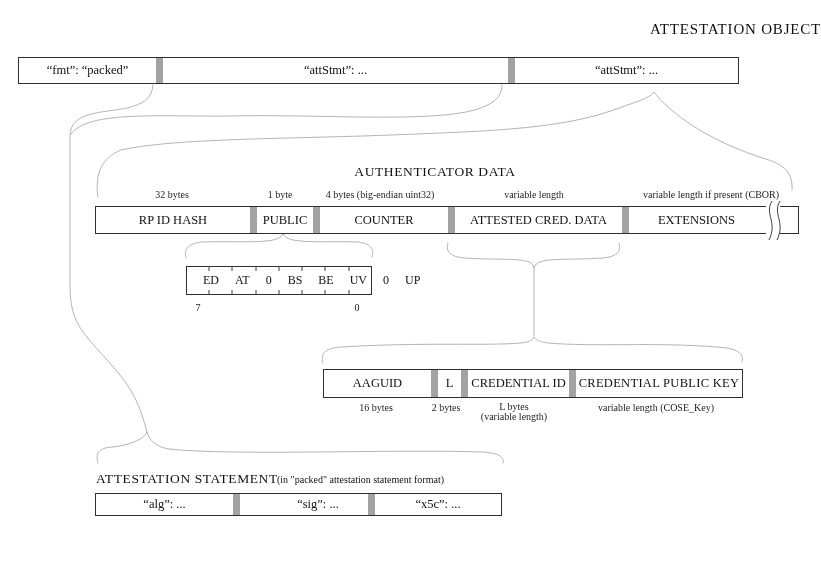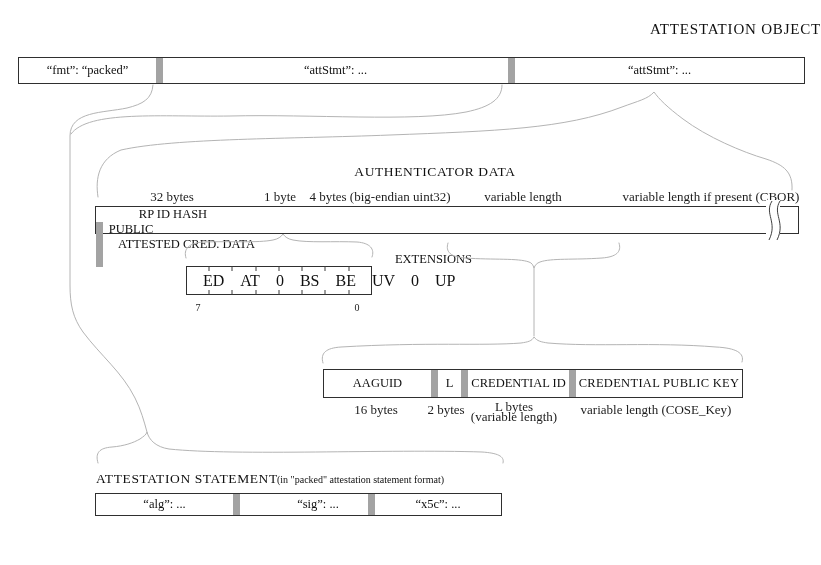--- a/index.html
+++ b/index.html
@@ -7,30 +7,30 @@
     position:relative;width:821px;height:565px;background:#ffffff;overflow:hidden;
     font-family:"Liberation Serif","DejaVu Serif",serif;color:#101010;
   }
   .abs{position:absolute;}
   .ctr{transform:translateX(-50%);white-space:nowrap;}
   #title{top:21px;left:0;right:0;text-align:right;font-size:15px;letter-spacing:0.8px;}
   .row{position:absolute;display:flex;border:1px solid #2f2f2f;box-sizing:border-box;background:#fff;}
   .row .cell{display:flex;align-items:center;justify-content:center;box-sizing:border-box;
     font-size:12.5px;white-space:nowrap;overflow:visible;}
   .row .cell + .cell{border-left:7px solid #a3a3a3;}
-  #toprow{left:18px;top:57px;width:787px;height:27px;}
+  #toprow{left:18px;top:57px;width:721px;height:27px;}
   #toprow .c1{width:137px;} #toprow .c2{width:352px;} #toprow .c3{flex:1;}
   #authheading{top:164px;left:435px;font-size:13.5px;letter-spacing:0.6px;}
-  .sizelabel{font-size:13px;color:#1c1c1c;}
-  #authrow{left:95px;top:206px;width:704px;height:28px;flex-direction:column;}
+  .sizelabel{font-size:10px;color:#1c1c1c;}
+  #authrow{left:95px;top:206px;width:704px;height:28px;}
   #authrow .c1{width:154px;} #authrow .c2{width:63px;} #authrow .c3{width:135px;}
   #authrow .c4{width:174px;} #authrow .c5{flex:1;padding-right:34px;}
   #bitbox{left:186px;top:266px;width:186px;height:29px;border:1px solid #2f2f2f;
     box-sizing:border-box;display:flex;}
-  #bitbox .bit{flex:1;display:flex;align-items:center;justify-content:center;font-size:16px;margin-left:16px;}
+  #bitbox .bit{flex:1;display:flex;align-items:center;justify-content:center;font-size:12px;margin-left:16px;}
   #acdrow{left:323px;top:369px;width:420px;height:29px;}
   #acdrow .c1{width:107px;} #acdrow .c2{width:30px;} #acdrow .c3{width:108px;}
   #acdrow .c4{flex:1;letter-spacing:0.3px;}
   #asheading{left:96px;top:471px;font-size:13.5px;letter-spacing:0.6px;white-space:nowrap;}
   #assub{left:277px;top:474px;font-size:10px;white-space:nowrap;}
   #asrow{left:95px;top:493px;width:407px;height:23px;}
   #asrow .c1{width:137px;} #asrow .c2{width:135px;padding-left:28px;} #asrow .c3{flex:1;}
   #overlay{position:absolute;left:0;top:0;width:821px;height:565px;pointer-events:none;}
   .small2{line-height:10px;text-align:center;}
 </style>
@@ -45,26 +45,27 @@
     <div class="cell c1">“fmt”: “packed”</div>
     <div class="cell c2">“attStmt”: ...</div>
     <div class="cell c3">“attStmt”: ...</div>
   </div>
 
   <div id="authheading" class="abs ctr">AUTHENTICATOR DATA</div>
 
   <div class="abs ctr sizelabel" style="left:172px;top:189px;">32 bytes</div>
   <div class="abs ctr sizelabel" style="left:280px;top:189px;">1 byte</div>
   <div class="abs ctr sizelabel" style="left:380px;top:189px;">4 bytes (big-endian uint32)</div>
-  <div class="abs ctr sizelabel" style="left:523px;top:189px;">variable length</div>
+  <div class="abs ctr sizelabel" style="left:534px;top:189px;">variable length</div>
   <div class="abs ctr sizelabel" style="left:711px;top:189px;">variable length if present (CBOR)</div>
 
   <div id="authrow" class="row">
     <div class="cell c1">RP ID HASH</div>
     <div class="cell c2">PUBLIC</div>
+    <div class="cell c3">COUNTER</div>
     <div class="cell c4">ATTESTED CRED. DATA</div>
     <div class="cell c5">EXTENSIONS</div>
   </div>
 
   <div id="bitbox" class="abs">
     <div class="bit">ED</div>
     <div class="bit">AT</div>
     <div class="bit">0</div>
     <div class="bit">BS</div>
     <div class="bit">BE</div>

